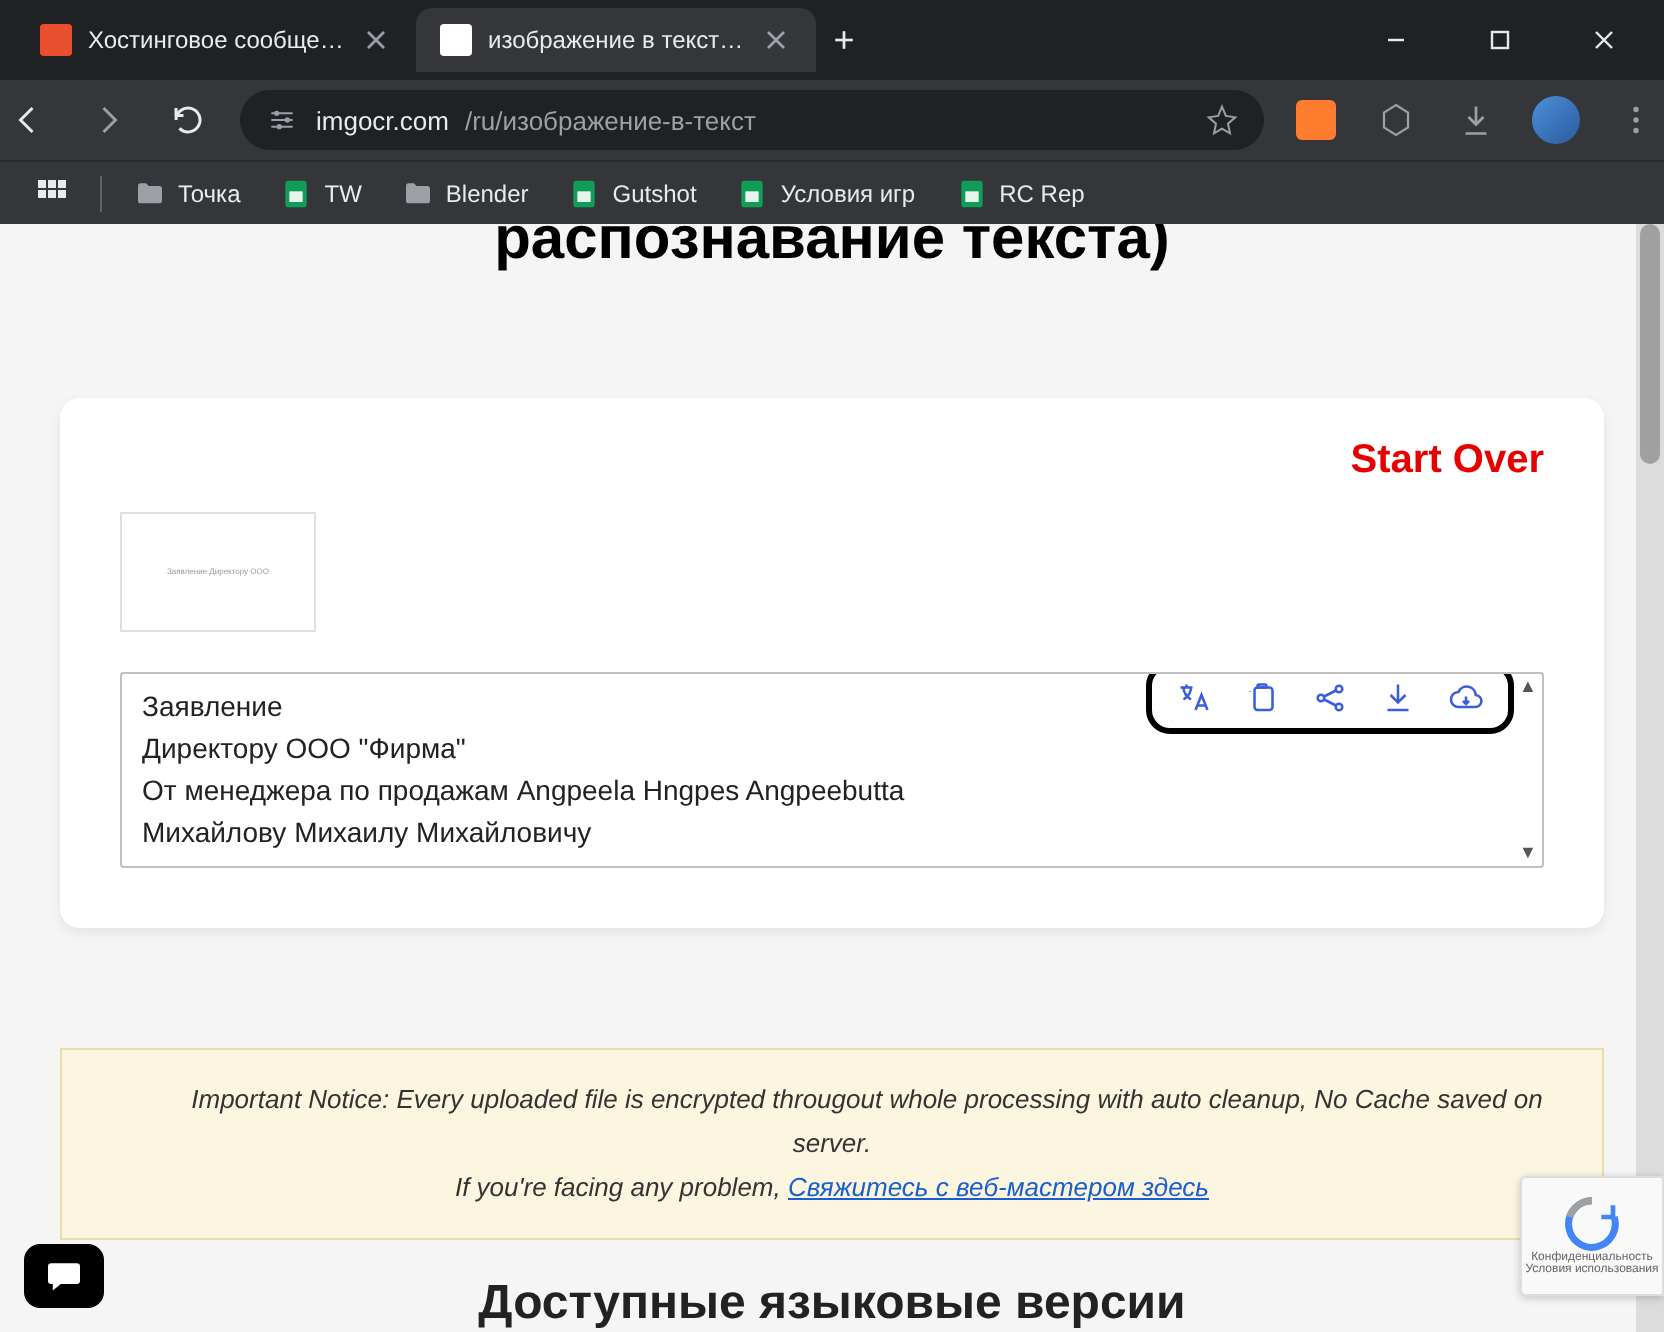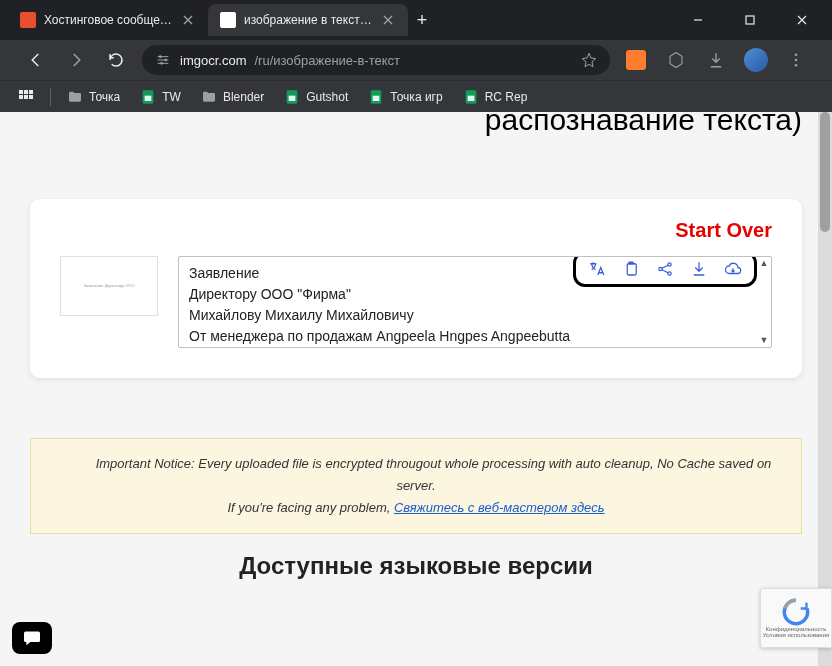--- a/index.html
+++ b/index.html
@@ -12,46 +12,46 @@
 .tab.active { background: #35363a; }
 .tab.inactive { background: #202124; }
 .tab-favicon { width: 16px; height: 16px; border-radius: 2px; flex-shrink: 0; }
 .tab-title { white-space: nowrap; overflow: hidden; text-overflow: ellipsis; flex: 1; }
 .tab-close { width: 16px; height: 16px; display: flex; align-items: center; justify-content: center; color: #9aa0a6; cursor: pointer; }
 .newtab { width: 28px; height: 28px; display: flex; align-items: center; justify-content: center; color: #e8eaed; cursor: pointer; font-size: 18px; }
 .window-controls { display: flex; gap: 8px; margin-left: auto; }
 .win-btn { width: 44px; height: 30px; display: flex; align-items: center; justify-content: center; color: #e8eaed; cursor: pointer; }
 
 
-.addrbar { height: 40px; background: #35363a; display: flex; align-items: center; padding: 0 22px; gap: 12px; }
+.addrbar { height: 40px; background: #35363a; display: flex; align-items: center; padding: 0 0; gap: 12px; }
 .nav-btn { width: 28px; height: 28px; display: flex; align-items: center; justify-content: center; color: #9aa0a6; cursor: pointer; }
 .url-field { flex: 1; height: 30px; background: #202124; border-radius: 15px; display: flex; align-items: center; padding: 0 12px; gap: 8px; color: #e8eaed; font-size: 13px; }
 .url-icon { width: 18px; height: 18px; display: flex; align-items: center; justify-content: center; color: #9aa0a6; }
 .addr-action { width: 28px; height: 28px; display: flex; align-items: center; justify-content: center; color: #9aa0a6; cursor: pointer; }
 
 
 .bookmarks { height: 32px; background: #35363a; display: flex; align-items: center; padding: 0 10px; gap: 4px; border-top: 1px solid #2a2b2e; }
 .bookmark { display: flex; align-items: center; gap: 6px; padding: 4px 8px; color: #e8eaed; font-size: 12px; cursor: pointer; border-radius: 4px; }
 .bm-sep { width: 1px; height: 18px; background: #5f6368; margin: 0 4px; }
 .bm-icon { width: 16px; height: 16px; }
 
 
 .page { height: 554px; background: #f5f5f5; overflow: hidden; position: relative; }
 .page-scroll { position: absolute; right: 0; top: 0; width: 14px; height: 100%; background: #dcdcdc; }
 .page-scroll-thumb { position: absolute; right: 2px; top: 0; width: 10px; height: 120px; background: #a0a0a0; border-radius: 5px; }
 .page-inner { padding: 0 30px; }
 
-.hero-title { text-align: right; font-size: 30px; font-weight: normal; color: #000; margin-top: -12px; line-height: 1.3; }
+.hero-title { text-align: center; font-size: 30px; font-weight: bold; color: #000; margin-top: -12px; line-height: 1.3; }
 .hero-sub { text-align: center; font-size: 15px; color: #333; margin-top: 16px; line-height: 1.6; padding: 0 60px; }
 
 .card { background: #fff; border-radius: 10px; margin: 60px 0 0; padding: 20px 30px 30px; box-shadow: 0 2px 6px rgba(0,0,0,0.08); }
 .card-top { text-align: right; }
 .start-over { color: #e60000; font-weight: bold; font-size: 20px; cursor: pointer; }
 
-.result-row { display: flex; gap: 20px; margin-top: 14px; }
+.result-row { display: flex; gap: 20px; margin-top: 14px; flex-direction: column; }
 .thumb { width: 98px; height: 60px; background: #fff; border: 1px solid #e0e0e0; display: flex; align-items: center; justify-content: center; font-size: 4px; color: #999; line-height: 1.2; padding: 4px; }
 .result-box { flex: 1; position: relative; border: 1px solid #c0c0c0; border-radius: 2px; padding: 6px 10px; font-size: 14px; color: #222; line-height: 1.5; height: 92px; overflow: hidden; }
 .result-box::-webkit-scrollbar { width: 12px; }
 .result-scroll { position: absolute; right: 0; top: 0; width: 14px; height: 100%; display: flex; flex-direction: column; align-items: center; justify-content: space-between; }
 .result-scroll-arrow { font-size: 9px; color: #555; }
 
 .toolbar { position: absolute; top: -6px; right: 14px; background: #fff; border: 3px solid #000; border-radius: 12px; height: 36px; display: flex; align-items: center; padding: 0 6px; gap: 4px; }
 .tool-btn { width: 30px; height: 30px; display: flex; align-items: center; justify-content: center; color: #3b5edb; cursor: pointer; }
 
 .notice { background: #fcf6e0; border: 1px solid #e8dfa8; padding: 14px 20px; text-align: center; font-style: italic; font-size: 13px; color: #333; margin-top: 60px; line-height: 1.7; }
@@ -202,21 +202,21 @@
         <rect x="4" y="2" width="16" height="20" rx="2" fill="#0f9d58"></rect>
         <rect x="7" y="10" width="10" height="8" fill="#fff" opacity="0.9"></rect>
       </svg>
       <span>Gutshot</span>
     </div>
   <div class="bookmark">
       <svg class="bm-icon" viewBox="0 0 24 24">
         <rect x="4" y="2" width="16" height="20" rx="2" fill="#0f9d58"></rect>
         <rect x="7" y="10" width="10" height="8" fill="#fff" opacity="0.9"></rect>
       </svg>
-      <span>Точка игр</span>
+      <span>Условия игр</span>
     </div>
   <div class="bookmark">
       <svg class="bm-icon" viewBox="0 0 24 24">
         <rect x="4" y="2" width="16" height="20" rx="2" fill="#0f9d58"></rect>
         <rect x="7" y="10" width="10" height="8" fill="#fff" opacity="0.9"></rect>
       </svg>
       <span>RC Rep</span>
     </div>
 </div>
 
@@ -265,22 +265,22 @@
               </div>
             <div class="tool-btn">
                 <svg width="18" height="18" viewBox="0 0 24 24">
                   <path d="M7 18a5 5 0 010-10 6 6 0 0111.5 2A4 4 0 0118 18H7z" stroke="currentColor" stroke-width="1.7" fill="none"></path>
                   <path d="M12 11v5m-2-2l2 2 2-2" stroke="currentColor" stroke-width="1.7" fill="none"></path>
                 </svg>
               </div>
           </div>
           <div>Заявление</div>
           <div>Директору ООО "Фирма"</div>
+          <div>От менеджера по продажам Angpeela Hngpes Angpeebutta</div>
           <div>Михайлову Михаилу Михайловичу</div>
-          <div>От менеджера по продажам Angpeela Hngpes Angpeebutta</div>
           <div class="result-scroll">
             <span class="result-scroll-arrow">▲</span>
             <span class="result-scroll-arrow">▼</span>
           </div>
         </div>
       </div>
     </div>
 
     <div class="notice">
       <strong>Important Notice:</strong>

